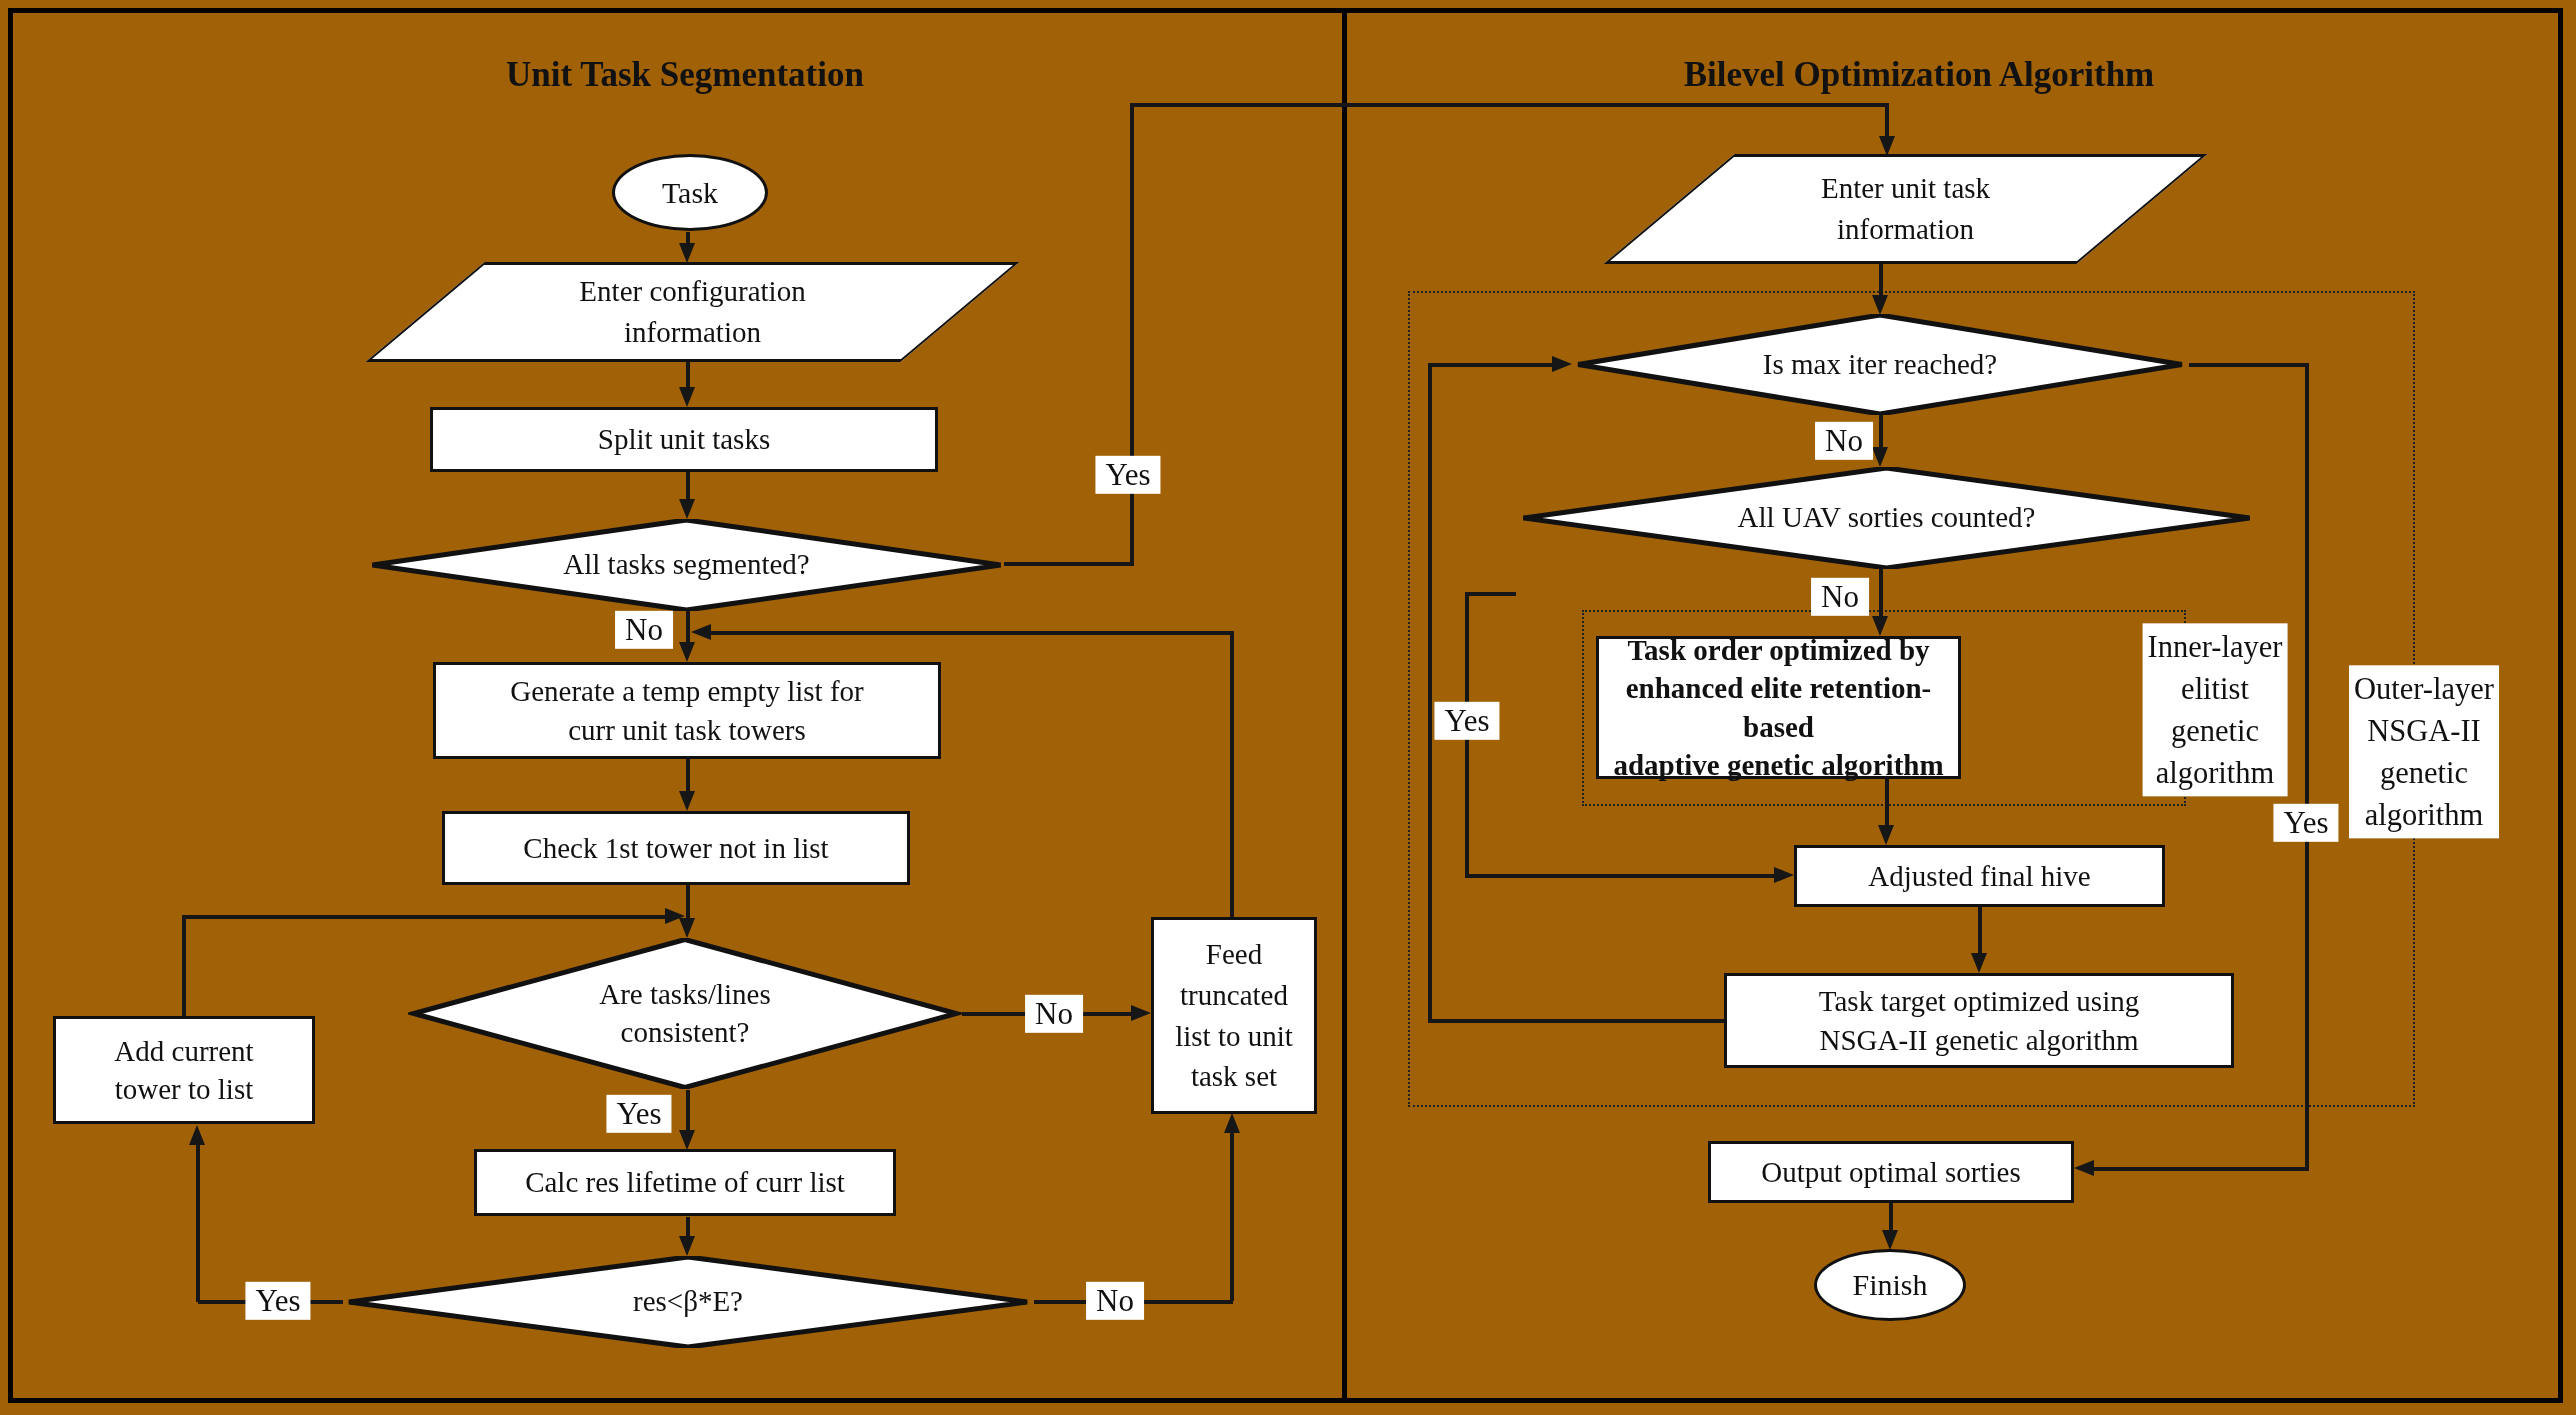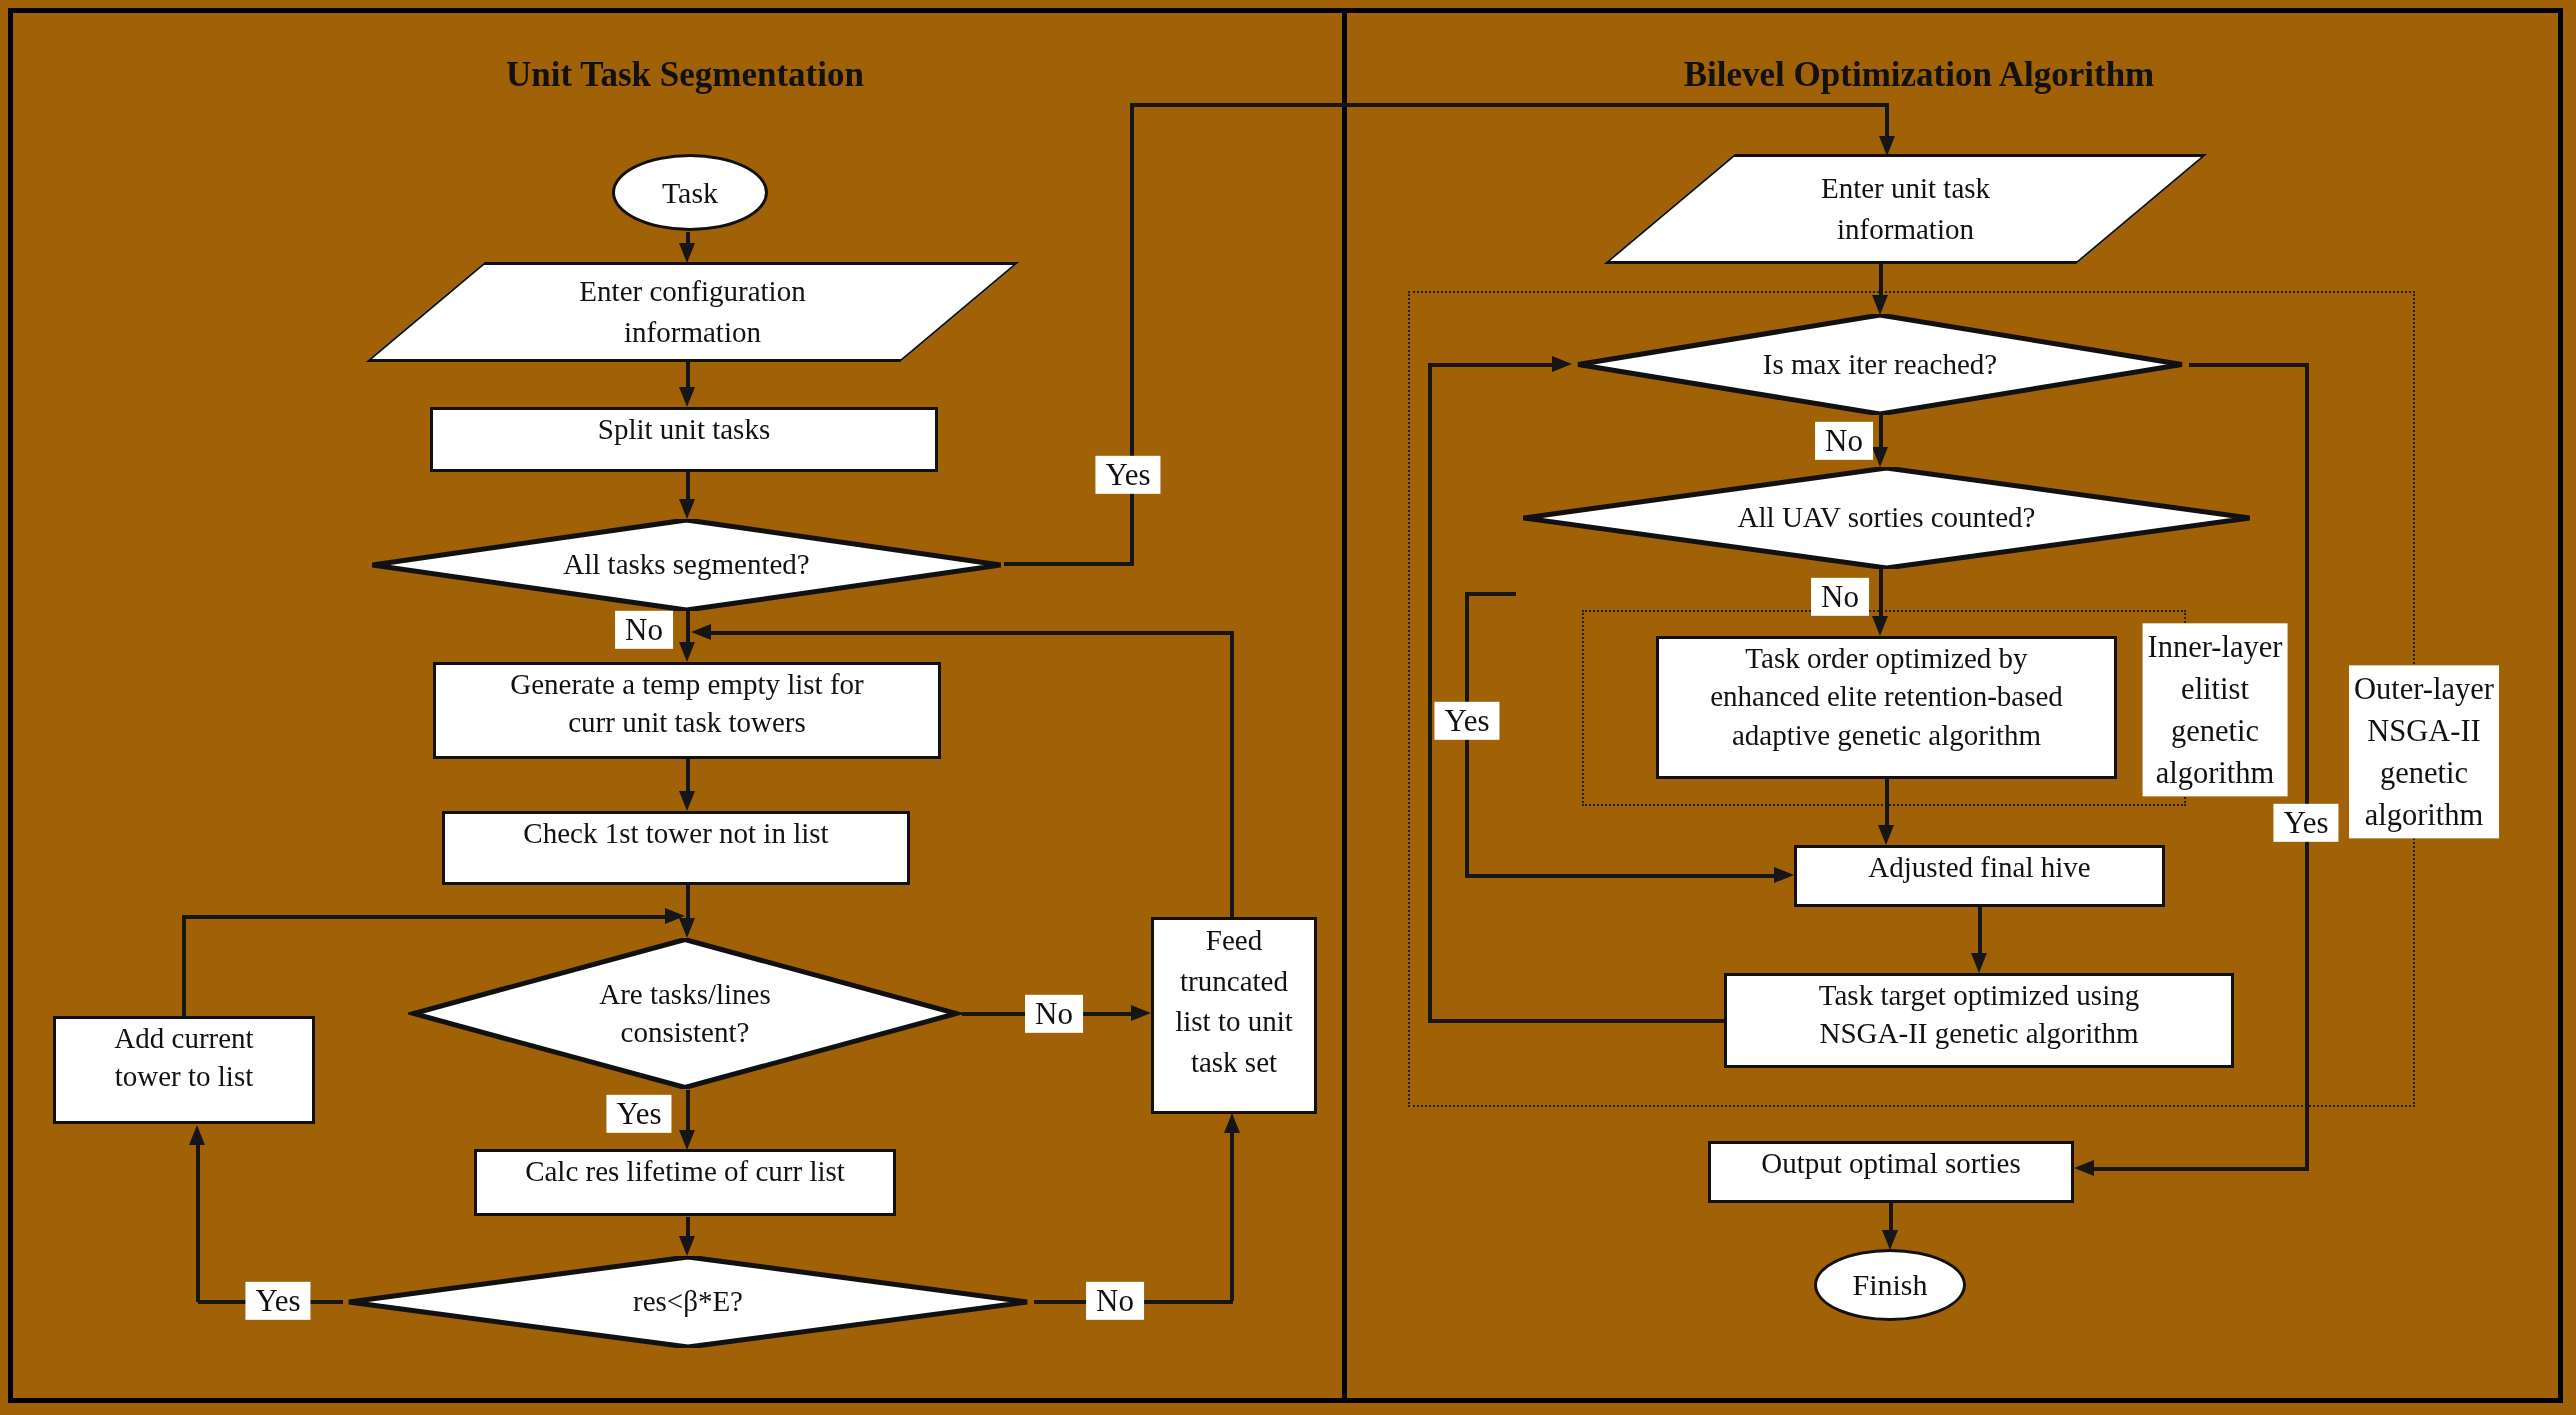--- a/index.html
+++ b/index.html
@@ -16,21 +16,21 @@
   .line { position:absolute; background:#161616; }
   .h { height:3.7px; } .v { width:3.7px; }
 
   .arr { position:absolute; width:0; height:0; border-style:solid; }
   .arr.down  { border-width:20px 8.7px 0 8.7px; border-color:#161616 transparent transparent transparent; }
   .arr.up    { border-width:0 8.7px 20px 8.7px; border-color:transparent transparent #161616 transparent; }
   .arr.left  { border-width:8.7px 20px 8.7px 0; border-color:transparent #161616 transparent transparent; }
   .arr.right { border-width:8.7px 0 8.7px 20px; border-color:transparent transparent transparent #161616; }
 
   .box { position:absolute; border:3.7px solid #111; background:#fff; box-sizing:border-box;
-         display:flex; flex-direction:column; align-items:center; justify-content:flex-start;
+         display:flex; flex-direction:column; align-items:center; justify-content:center;
          text-align:center; font-size:29px; line-height:1.32; }
   .oval { position:absolute; border:3.7px solid #111; border-radius:50%; background:#fff; box-sizing:border-box;
           display:flex; align-items:center; justify-content:center; font-size:30px; }
   .para { position:absolute; border:3.7px solid #111; background:#fff; box-sizing:border-box; transform:skewX(-50deg); }
   .ptext { position:absolute; display:flex; flex-direction:column; align-items:center; justify-content:center;
            text-align:center; font-size:29px; line-height:1.4; }
   .diamond { position:absolute; }
   .diamond svg { position:absolute; left:0; top:0; width:100%; height:100%; }
   .dtext { position:absolute; left:0; top:0; right:0; bottom:0; display:flex; flex-direction:column;
            align-items:center; justify-content:center; text-align:center; font-size:29px; line-height:1.3; }
@@ -227,21 +227,21 @@
 
   <div class="diamond" style="left:1516px; top:467px; width:741px; height:102px;">
     <svg viewBox="0 0 100 100" preserveAspectRatio="none">
       <polygon points="50,1 99,50 50,99 1,50" fill="#fff" stroke="#111" stroke-width="5" vector-effect="non-scaling-stroke"></polygon>
     </svg>
     <div class="dtext">
         <span>All UAV sorties counted?</span>
       </div>
   </div>
 
-  <div class="box" style="left:1656px; top:636px; width:461px; height:143px;">
+  <div class="box" style="left:1596px; top:636px; width:365px; height:143px;font-weight:bold;">
     <span>Task order optimized by</span>
     <span>enhanced elite retention-based</span>
     <span>adaptive genetic algorithm</span>
   </div>
 
   <div class="box" style="left:1794px; top:845px; width:371px; height:62px;">
     <span>Adjusted final hive</span>
   </div>
 
   <div class="box" style="left:1724px; top:973px; width:510px; height:95px;">

